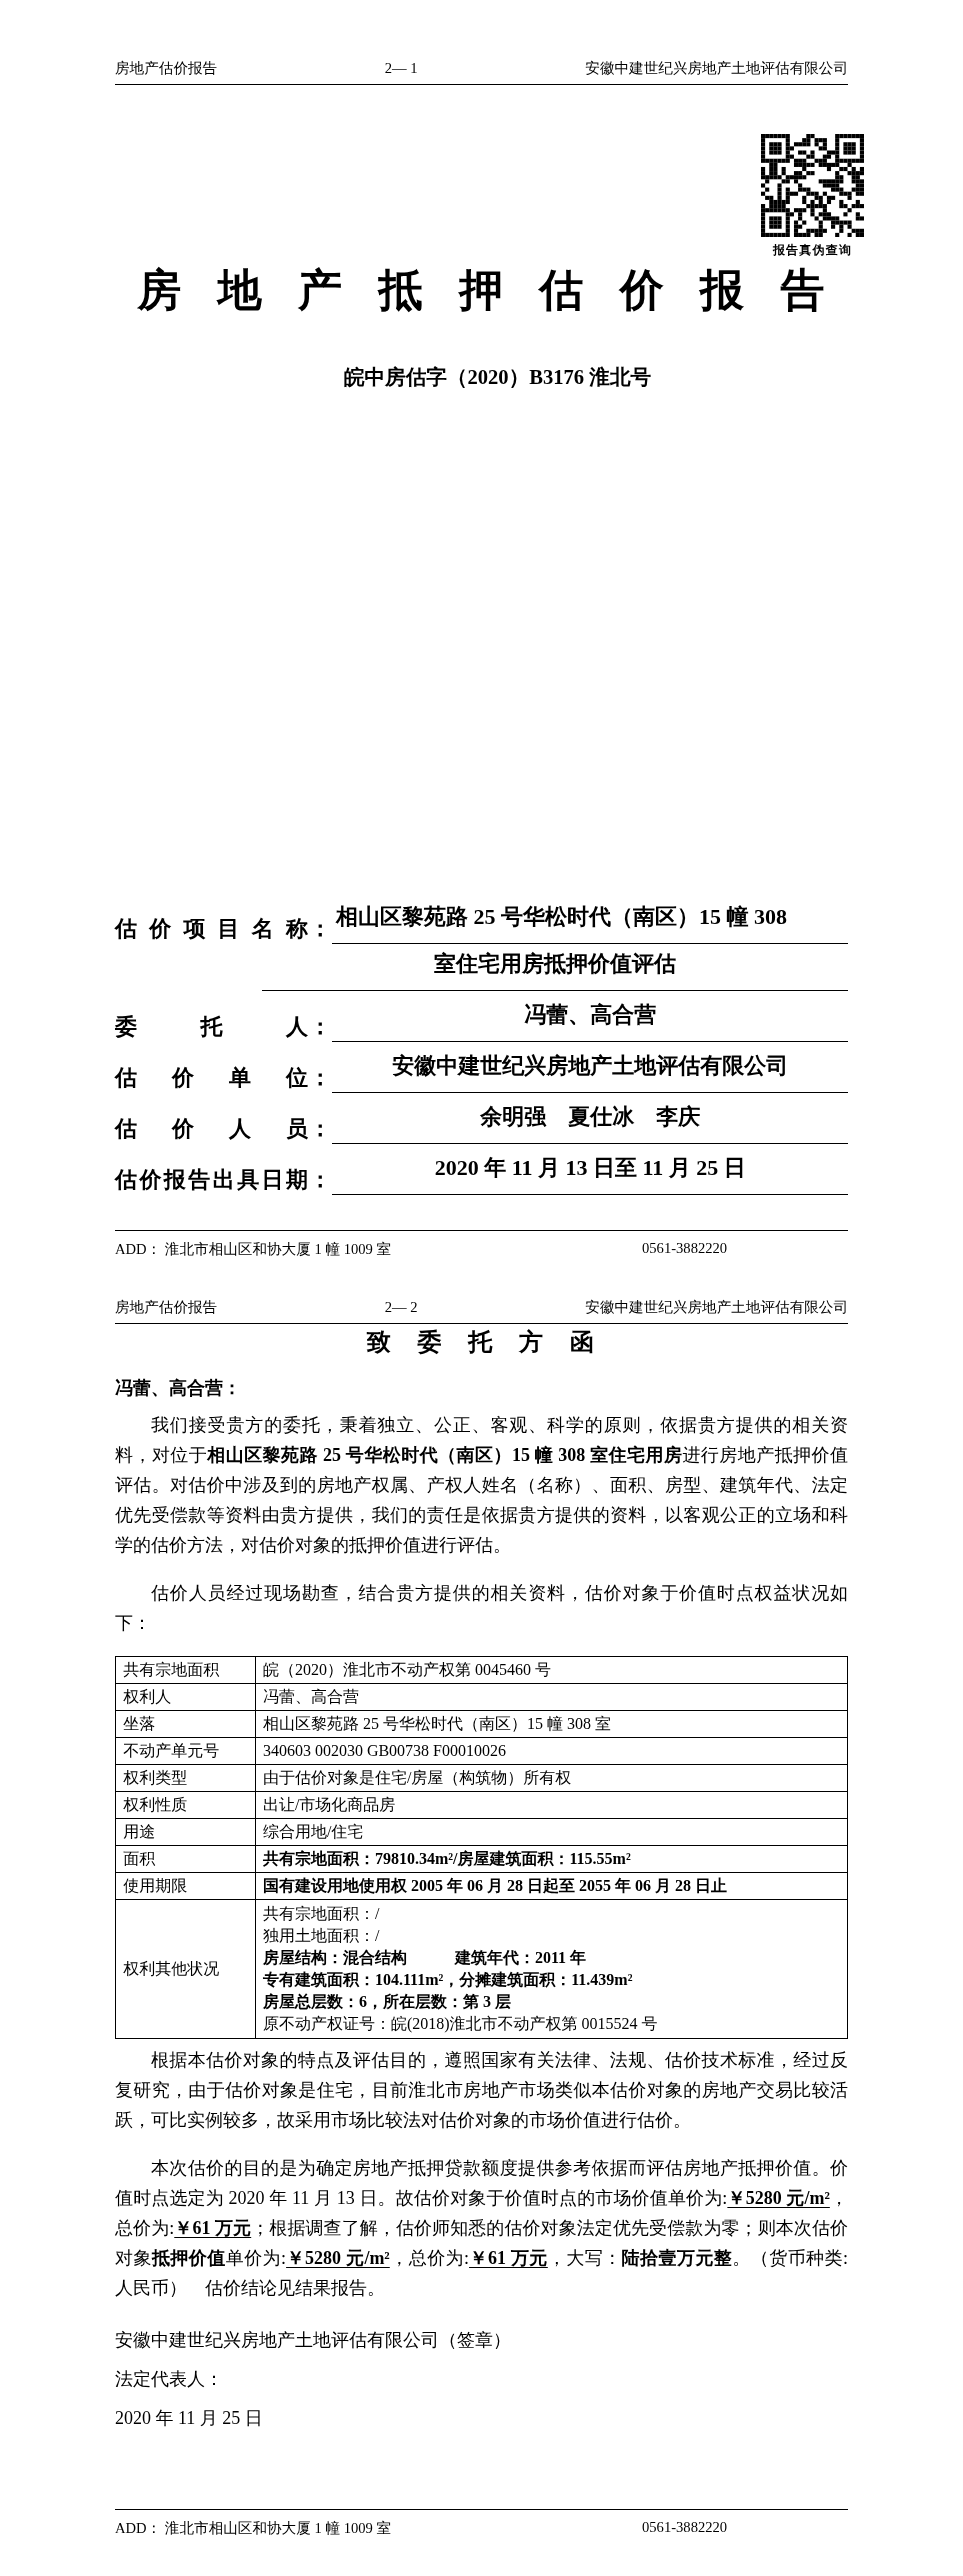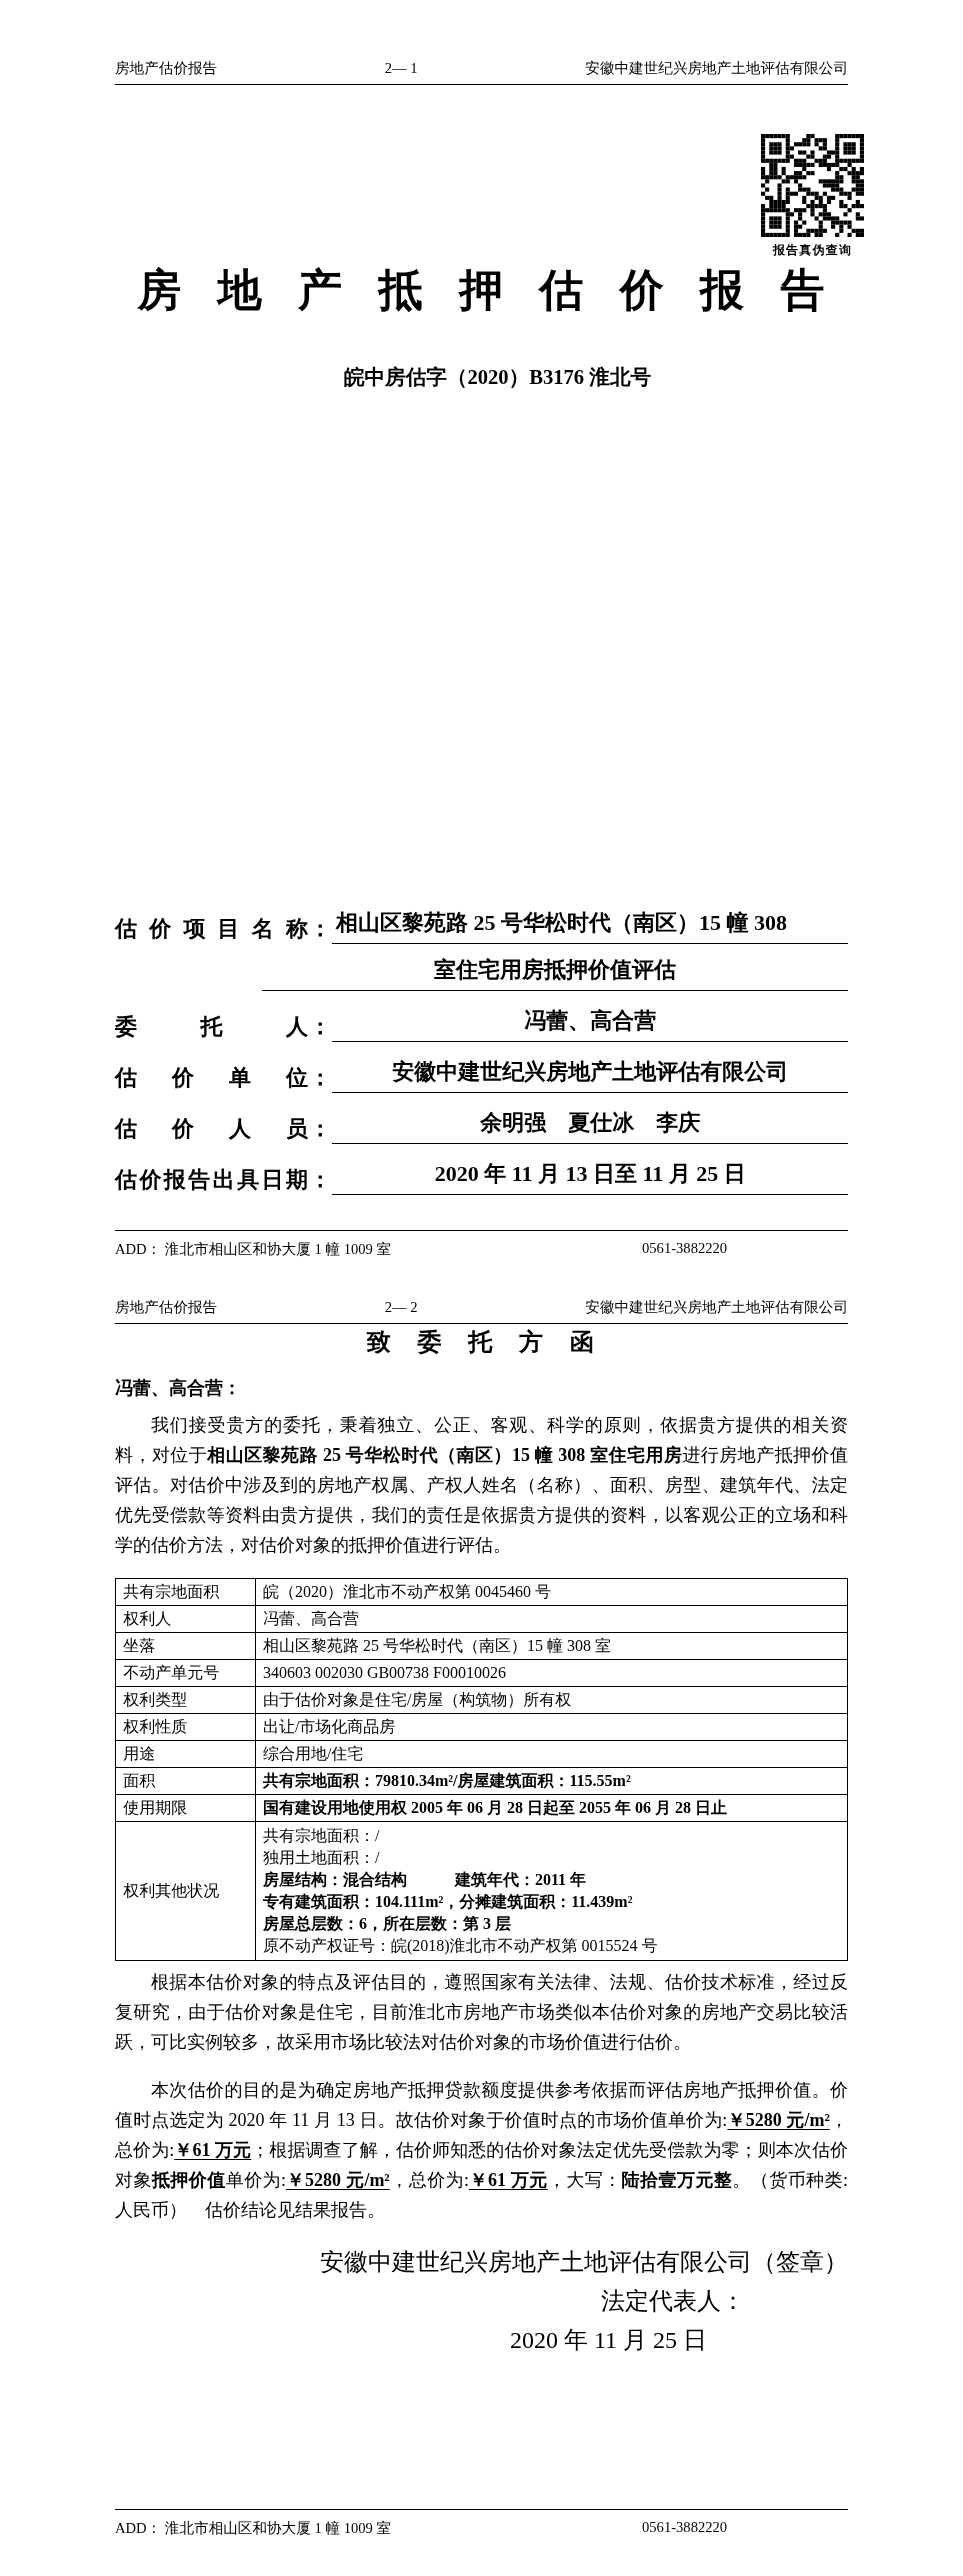--- a/index.html
+++ b/index.html
@@ -42,21 +42,21 @@
     font-size:44px;font-weight:bold;word-spacing:23px;letter-spacing:1.2px;
   }
   .doc-no{position:absolute;top:363px;left:16px;width:100%;text-align:center;font-size:20.6px;font-weight:bold;}
 
   .cover-form{position:absolute;top:910px;left:115px;right:115px;font-size:22px;}
   .form-row{display:flex;align-items:flex-end;height:34px;margin-bottom:17px;}
   .f-label{flex:none;width:193px;font-weight:bold;text-align:justify;text-align-last:justify;}
   .f-colon{flex:none;font-weight:bold;padding:0 1.2px;}
   .f-value{
     flex:1;border-bottom:1.2px solid #000;text-align:center;
-    font-weight:bold;padding-bottom:5px;white-space:pre-wrap;
+    font-weight:bold;padding-bottom:11px;white-space:pre-wrap;
   }
   .f-value.left{text-align:left;padding-left:3.6px;}
   .form-row.cont{margin-left:147px;height:30px;}
 
   
   .letter-title{
     position:absolute;top:38px;left:0;width:100%;text-align:center;
     font-size:24px;font-weight:bold;word-spacing:16px;letter-spacing:2.4px;
   }
   .letter-body{position:absolute;top:84px;left:115px;right:115px;font-size:18px;}
@@ -65,21 +65,21 @@
   .b{font-weight:bold;}
   .bu{font-weight:bold;text-decoration:underline;text-underline-offset:3px;}
 
   .rights-table{width:100%;border-collapse:collapse;margin-top:11px;font-size:16px;}
   .rights-table td{border:1.2px solid #000;padding:3px 7.3px;line-height:20px;vertical-align:middle;}
   .t-label{width:124px;}
   .t-value.bold{font-weight:bold;}
   .t-value .line{line-height:22px;white-space:pre-wrap;}
   .t-value .line.b{font-weight:bold;}
 
-  .sig-block{margin-top:17px;text-align:right;font-size:24px;line-height:39px;}
+  .sig-block{margin-top:17px;font-size:18px;line-height:39px;}
   .sig-rep{padding-right:103px;}
   .sig-date{padding-right:141px;}
 </style>
 </head>
 <body>
 
 <div class="page" id="page-1">
 
   <div class="pg-header">
     <span>房地产估价报告</span>
@@ -462,20 +462,21 @@
     <span>安徽中建世纪兴房地产土地评估有限公司</span>
   </div>
 
   <div class="letter-title">致 委 托 方 函</div>
 
   <div class="letter-body">
     <div class="salutation">冯蕾、高合营：</div>
 
     <p class="para"><span>我们接受贵方的委托，秉着独立、公正、客观、科学的原则，依据贵方提供的相关资料，对位于</span><span class="b">相山区黎苑路 25 号华松时代（南区）15 幢 308 室住宅用房</span><span>进行房地产抵押价值评估。对估价中涉及到的房地产权属、产权人姓名（名称）、面积、房型、建筑年代、法定优先受偿款等资料由贵方提供，我们的责任是依据贵方提供的资料，以客观公正的立场和科学的估价方法，对估价对象的抵押价值进行评估。</span></p>
 
+    <p class="para">估价人员经过现场勘查，结合贵方提供的相关资料，估价对象于价值时点权益状况如下：</p>
 
     <table class="rights-table">
       <tbody>
       <tr>
         <td class="t-label">共有宗地面积</td>
         <td class="t-value">皖（2020）淮北市不动产权第 0045460 号</td>
       </tr>
       <tr>
         <td class="t-label">权利人</td>
         <td class="t-value">冯蕾、高合营</td>

